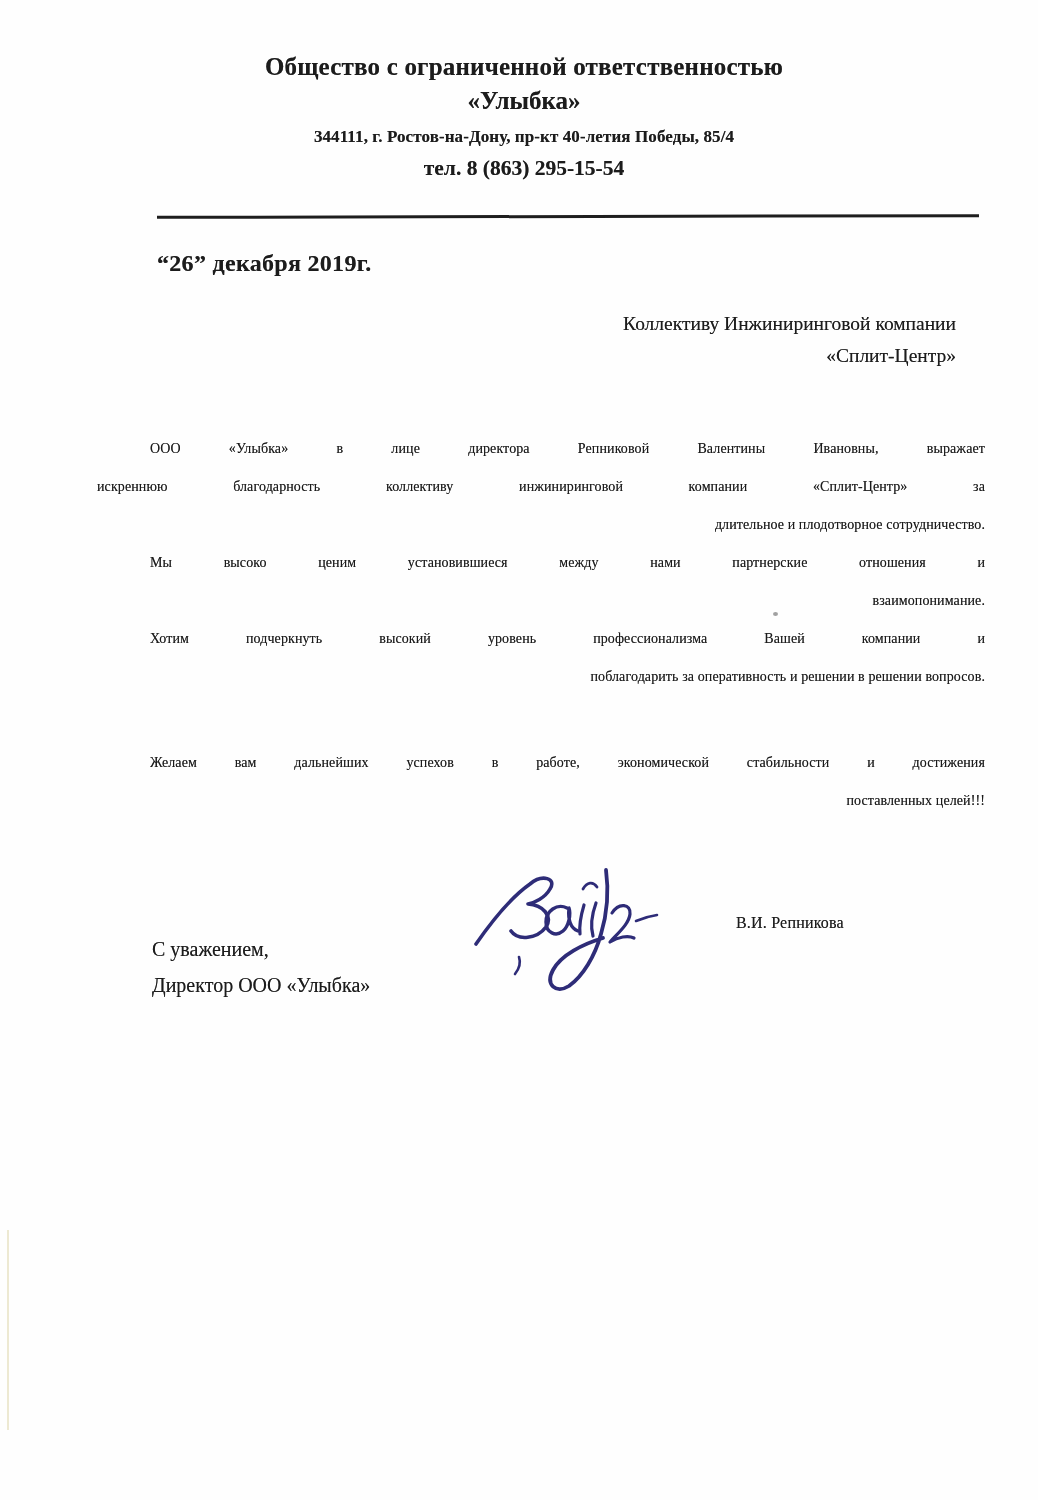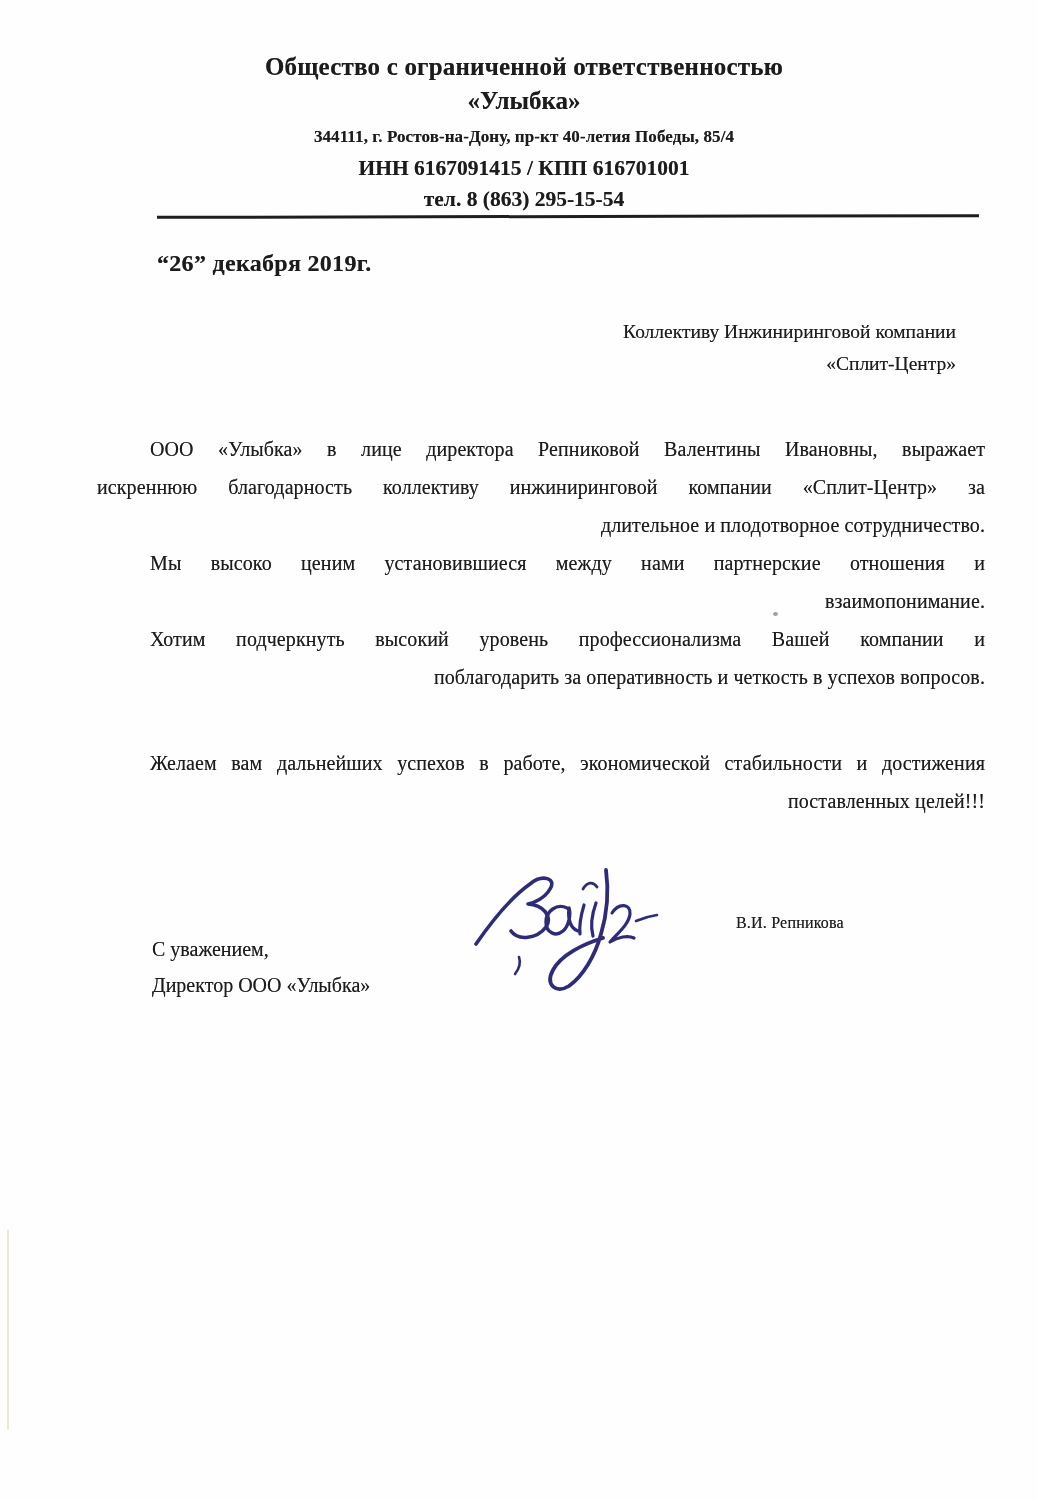--- a/index.html
+++ b/index.html
@@ -39,32 +39,32 @@
   
   .date {
     position: absolute;
     left: 157px; top: 250px;
     font-size: 24px;
     letter-spacing: 0.3px;
     font-weight: bold;
   }
   .recipient {
     position: absolute;
-    right: 82px; top: 316px;
+    right: 82px; top: 308px;
     text-align: right;
     font-size: 19.5px;
     line-height: 32px;
   }
 
   
   .body {
     position: absolute;
     left: 97px; top: 430px;
     width: 888px;
-    font-size: 20px;
+    font-size: 14px;
   }
   .body .line {
     line-height: 38px;
     text-align: right;
     letter-spacing: 0.1px;
   }
   .body .line.just {
     text-align: justify;
     text-align-last: justify;
   }
@@ -108,21 +108,20 @@
 </style>
 </head>
 <body>
 
 <div class="page">
 
   <header class="letterhead">
     <div class="org-type">Общество с ограниченной ответственностью</div>
     <div class="org-name">«Улыбка»</div>
     <div class="org-address">344111, г. Ростов-на-Дону, пр-кт 40-летия Победы, 85/4</div>
-    <div class="org-inn">ИНН 6167091415 / КПП 616701001</div>
     <div class="org-phone">тел. 8 (863) 295-15-54</div>
   </header>
 
   <div class="rule" style="background: rgb(30, 30, 30);"></div>
 
   <div class="date">“26” декабря  2019г.</div>
 
   <div class="recipient">
     <div>Коллективу Инжиниринговой компании</div>
     <div>«Сплит-Центр»</div>
@@ -133,21 +132,21 @@
         <div class="line just first">ООО «Улыбка» в лице директора Репниковой Валентины Ивановны, выражает</div>
         <div class="line just">искреннюю благодарность коллективу инжиниринговой компании «Сплит-Центр» за</div>
         <div class="line">длительное и плодотворное сотрудничество.</div>
       </div>
       <div class="para">
         <div class="line just first">Мы высоко ценим установившиеся между нами партнерские отношения и</div>
         <div class="line">взаимопонимание.</div>
       </div>
       <div class="para">
         <div class="line just first">Хотим подчеркнуть высокий уровень профессионализма Вашей компании и</div>
-        <div class="line">поблагодарить  за оперативность и четкость в успехов вопросов.</div>
+        <div class="line">поблагодарить  за оперативность и решении в решении вопросов.</div>
       </div>
       <div class="para spaced">
         <div class="line just first">Желаем вам дальнейших успехов в работе, экономической стабильности и достижения</div>
         <div class="line">поставленных целей!!!</div>
       </div>
     </div>
 
   <div class="speck"></div>
   <div class="edge-streak"></div>
 

